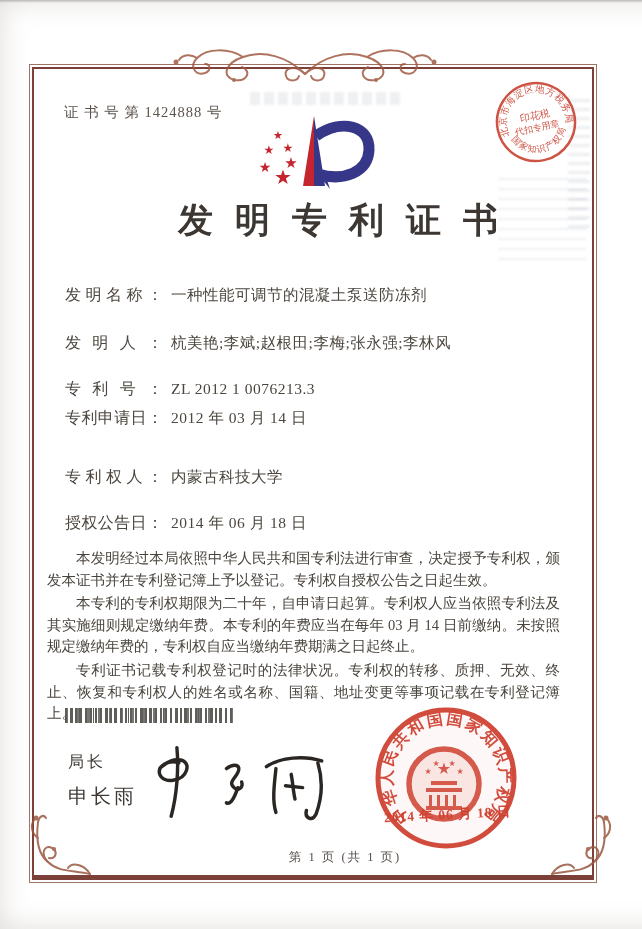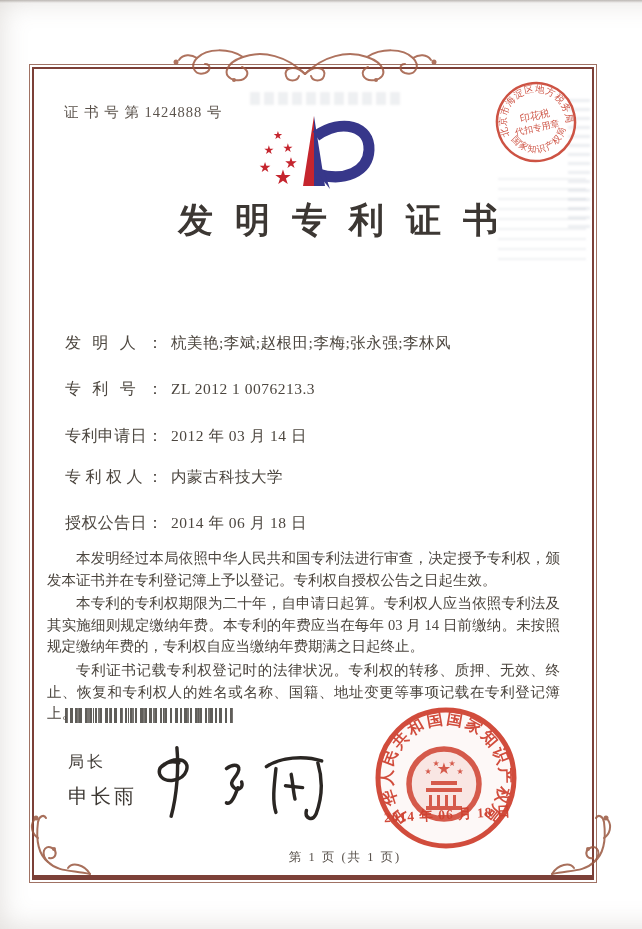--- a/index.html
+++ b/index.html
@@ -144,27 +144,30 @@
     </text>
     <text font-size="9" fill="#c73c2b" letter-spacing="1">
       <textPath href="#taxbot" startOffset="50%" text-anchor="middle">国家知识产权局</textPath>
     </text>
     <text x="48" y="45" font-size="10" fill="#c73c2b" text-anchor="middle">印花税</text>
     <text x="48" y="57" font-size="9" fill="#c73c2b" text-anchor="middle">代扣专用章</text>
   </svg>
 
   <div class="title">发明专利证书</div>
 
+  <div class="field" style="top:285px">
+    <span class="flabel">发明名称：</span><span class="fvalue">一种性能可调节的混凝土泵送防冻剂</span>
+  </div>
   <div class="field" style="top:333px">
     <span class="flabel">发明人：</span><span class="fvalue">杭美艳;李斌;赵根田;李梅;张永强;李林风</span>
   </div>
   <div class="field" style="top:379px">
     <span class="flabel">专利号：</span><span class="fvalue">ZL 2012 1 0076213.3</span>
   </div>
-  <div class="field" style="top:426px">
+  <div class="field" style="top:408px">
     <span class="flabel">专利申请日：</span><span class="fvalue">2012 年 03 月 14 日</span>
   </div>
   <div class="field" style="top:467px">
     <span class="flabel">专利权人：</span><span class="fvalue">内蒙古科技大学</span>
   </div>
   <div class="field" style="top:513px">
     <span class="flabel">授权公告日：</span><span class="fvalue">2014 年 06 月 18 日</span>
   </div>
 
   <div class="bodytext">

